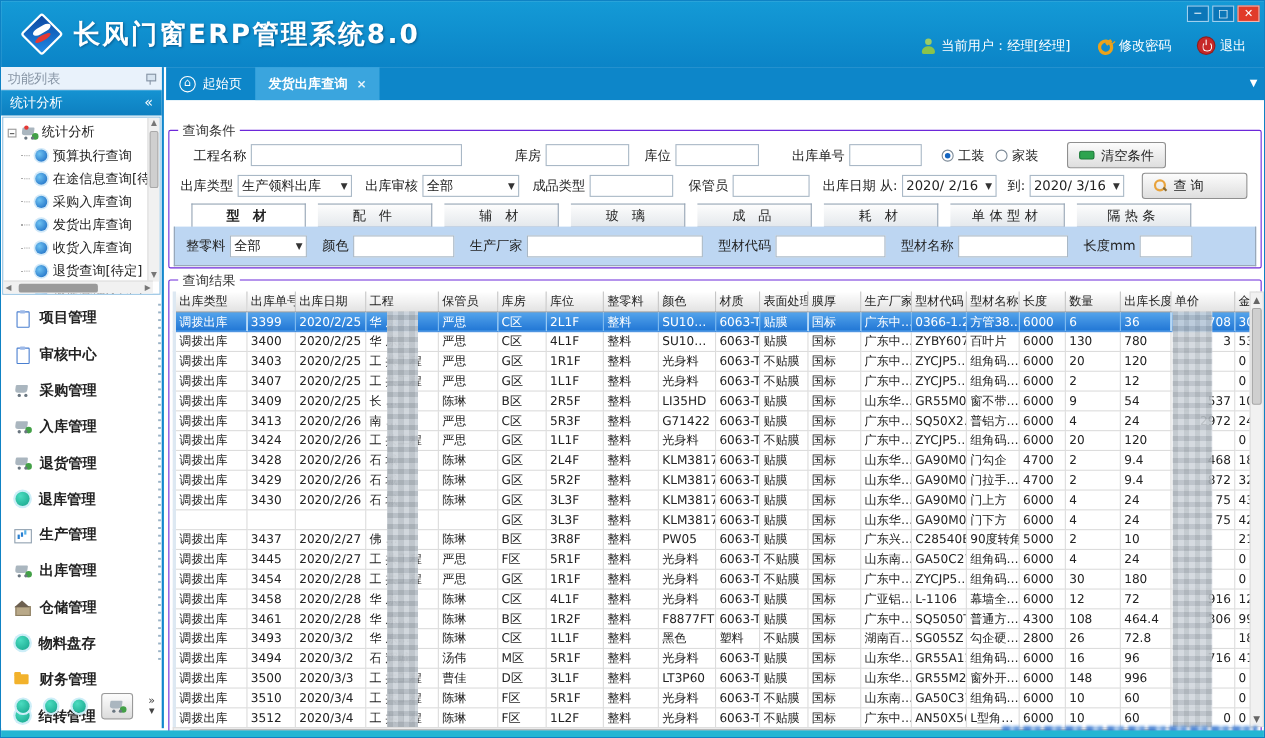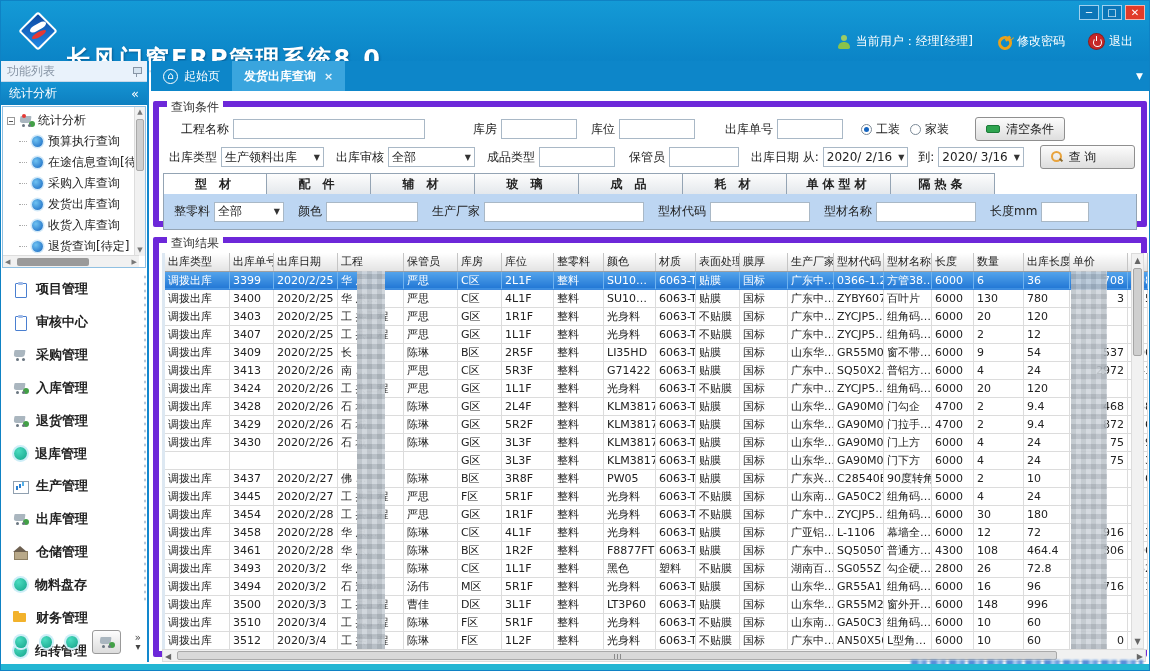--- a/index.html
+++ b/index.html
@@ -8,21 +8,21 @@
        font-family:"DejaVu Sans",sans-serif;border:1px solid #0f82c4;}
   
   .titlebar{position:absolute;left:0;top:0;width:1150px;height:60px;
             background:linear-gradient(180deg,#149ad6,#0b84c7);}
   .logo{position:absolute;left:18px;top:11px;width:38px;height:38px;}
   .logo .rhomb{position:absolute;left:5px;top:5px;width:28px;height:28px;transform:rotate(45deg);
                background:linear-gradient(135deg,#0d47a1,#1e88e5);border:2px solid #fff;border-radius:3px;}
   .logo .sw1{position:absolute;left:10px;top:12px;width:18px;height:6px;background:#fff;border-radius:50% 50% 50% 50%/80% 80% 80% 80%;transform:rotate(-30deg);}
   .logo .sw2{position:absolute;left:12px;top:20px;width:16px;height:5px;background:#e53935;border-radius:50%;transform:rotate(-30deg);}
   .app-title{position:absolute;left:66px;top:14px;color:#fff;font-size:24px;font-weight:bold;
-             letter-spacing:2px;text-shadow:1px 1px 2px rgba(0,40,80,.45);white-space:nowrap;margin-top:28px;}
+             letter-spacing:2px;text-shadow:1px 1px 2px rgba(0,40,80,.45);white-space:nowrap;}
   .win-controls{position:absolute;top:4px;right:6px;display:flex;gap:3px;}
   .win-btn{width:20px;height:15px;background:#0b76b8;border:1px solid #9fd0ee;color:#fff;
            font-size:10px;line-height:13px;text-align:center;cursor:default;}
   .win-btn.close{background:#e13b29;border-color:#f4b4ac;font-weight:bold;}
   .userbar{position:absolute;top:32px;right:18px;display:flex;align-items:center;gap:10px;color:#fff;font-size:12px;white-space:nowrap;}
   .userbar .grp{display:flex;align-items:center;gap:5px;margin-left:14px;}
   .ic-user{width:14px;height:14px;position:relative;}
   .ic-user:before{content:"";position:absolute;left:4px;top:0;width:6px;height:6px;border-radius:50%;background:#9ccc65;}
   .ic-user:after{content:"";position:absolute;left:1px;top:7px;width:12px;height:7px;border-radius:6px 6px 2px 2px;background:#8bc34a;}
   .ic-key{width:15px;height:15px;position:relative;transform:rotate(-40deg);}
@@ -82,40 +82,40 @@
   .splitter{position:absolute;left:141px;top:272px;width:5px;height:330px;
             background-image:radial-gradient(circle,#9ab2c6 1px,transparent 1.2px);background-size:4px 7px;background-repeat:repeat-y;background-position:center;}
   
   .main{position:absolute;left:150px;top:60px;width:1000px;height:601px;background:#fff;}
   .tabstrip{position:absolute;left:0;top:0;width:100%;height:30px;background:#0d86c9;display:flex;align-items:stretch;}
   .tab{display:flex;align-items:center;gap:6px;padding:0 12px;color:#fff;font-size:12px;cursor:default;}
   .tab .home-ic{width:15px;height:15px;border:1.5px solid #fff;border-radius:50%;color:#fff;font-size:10px;line-height:12px;text-align:center;}
   .tab.active{background:#3aa5de;font-weight:bold;}
   .tab .x{font-size:11px;color:#e8f4fb;margin-left:2px;}
   .tab-drop{position:absolute;right:8px;top:10px;color:#fff;font-size:9px;}
-  .groupbox{position:absolute;border:6px solid #6d28d9;border-radius:2px;}
+  .groupbox{position:absolute;border:1px solid #6d28d9;border-radius:2px;margin-top:17px;}
   .groupbox>.legend{position:absolute;top:-8px;left:8px;background:#fff;padding:0 4px;font-size:12px;color:#333;}
   .qrow{position:absolute;left:10px;right:6px;display:flex;align-items:center;font-size:12px;color:#222;white-space:nowrap;}
   .qrow label{margin-right:4px;}
   .tbx{height:20px;border:1px solid #a9b8c6;background:#fff;font-size:12px;padding:0 3px;font-family:inherit;}
   .combo{height:20px;border:1px solid #a9b8c6;background:#fff;font-size:12px;display:inline-flex;align-items:center;justify-content:space-between;padding:0 3px;}
   .combo .ar{font-size:8px;color:#333;margin-left:6px;}
   .radio{display:inline-flex;align-items:center;gap:4px;margin-right:10px;}
   .radio .rb{width:11px;height:11px;border-radius:50%;border:1px solid #7c8a97;background:#fff;position:relative;}
   .radio.sel .rb:before{content:"";position:absolute;left:2.4px;top:2.4px;width:5px;height:5px;border-radius:50%;background:#1565c0;}
   .btn{height:24px;background:linear-gradient(#fcfcfc,#dedede);border:1px solid #8f8f8f;border-radius:3px;
        font-size:12px;color:#222;display:inline-flex;align-items:center;gap:6px;padding:0 10px;cursor:default;}
   .btn .greenbar{width:14px;height:8px;background:#2ea44f;border:1px solid #1c7a38;border-radius:2px;}
   .btn .mag{width:12px;height:12px;position:relative;}
   .btn .mag:before{content:"";position:absolute;left:0;top:0;width:7px;height:7px;border:2px solid #e8a33d;border-radius:50%;}
   .btn .mag:after{content:"";position:absolute;left:8px;top:8px;width:4px;height:2px;background:#8a6a2f;transform:rotate(45deg);}
   
-  .mtabs{position:absolute;left:4px;top:66px;display:flex;height:22px;}
+  .mtabs{position:absolute;left:20px;top:66px;display:flex;height:22px;gap:11px;}
   .mtab{width:104px;border:1px solid #94a4b4;border-left:none;background:linear-gradient(#fdfdfd,#e4e8ec);
-        font-size:12px;color:#222;display:flex;align-items:center;justify-content:center;letter-spacing:4px;cursor:default;font-weight:bold;}
+        font-size:12px;color:#222;display:flex;align-items:center;justify-content:center;letter-spacing:4px;cursor:default;}
   .mtab:first-child{border-left:1px solid #94a4b4;}
   .mtab.active{background:#fff;border-bottom-color:#fff;font-weight:bold;}
   .subfilter{position:absolute;left:4px;top:87px;right:4px;height:36px;background:#bdd6f2;border:1px solid #94a4b4;border-top:none;
              display:flex;align-items:center;font-size:12px;color:#222;padding-left:8px;white-space:nowrap;}
   .subfilter label{margin:0 4px 0 14px;}
   
   .grid-wrap{position:absolute;left:3px;top:10px;width:984px;}
   table.grid{border-collapse:collapse;table-layout:fixed;width:984px;background:#fff;border-left:3px solid #dde8f2;}
   table.grid th{height:18px;background:linear-gradient(#ffffff,#e3e3e3);border-right:1px solid #c5c5c5;border-bottom:1px solid #9f9f9f;
                 font-size:11px;font-weight:normal;color:#222;text-align:left;padding:0 3px;overflow:hidden;white-space:nowrap;}

